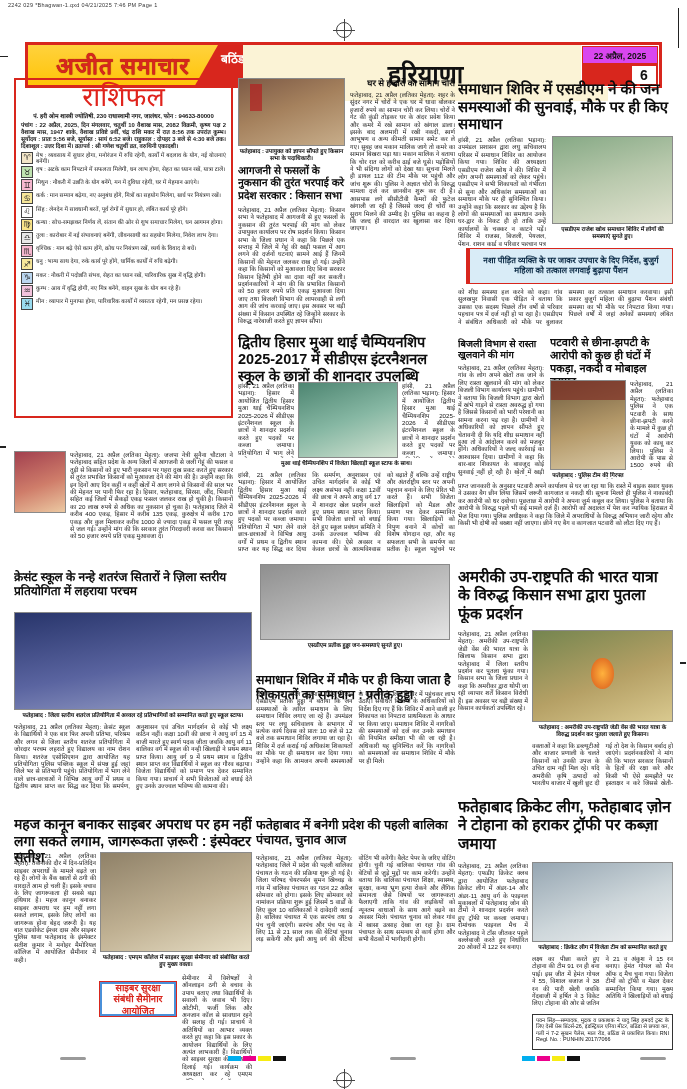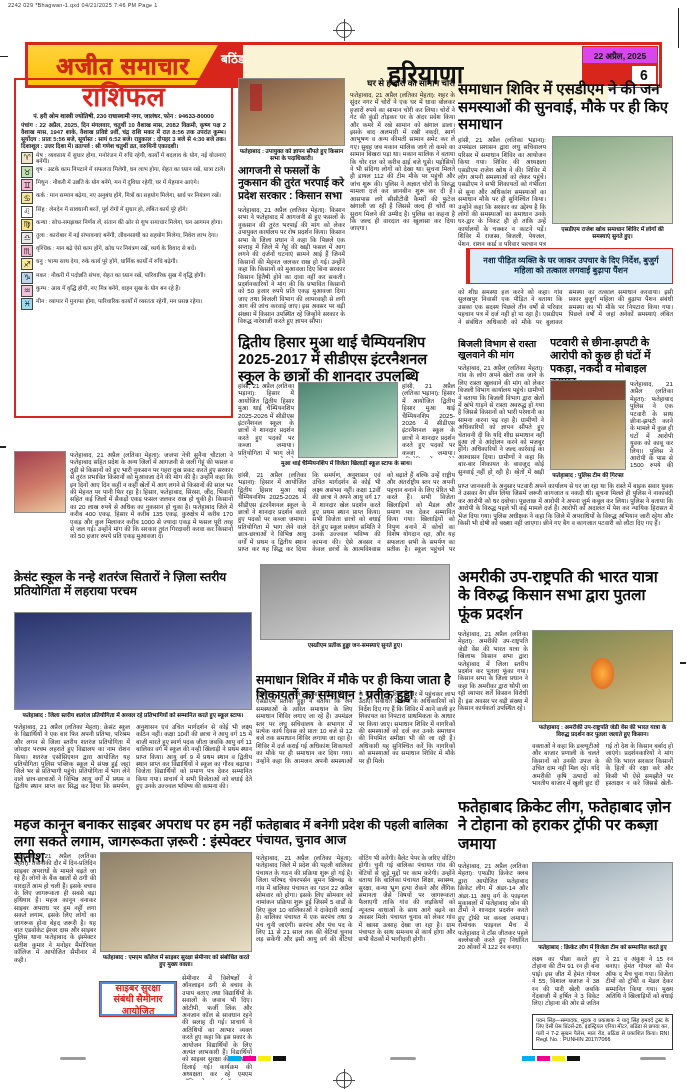--- a/index.html
+++ b/index.html
@@ -37,21 +37,21 @@
   .p-muay{background:linear-gradient(160deg,#4d8571 0%,#86b7a3 50%,#d3e3d2 100%);}
   .p-bw{background:linear-gradient(160deg,#8f8f8f 0%,#bdbdbd 55%,#e4e4e4 100%);}
   .p-fire{background:linear-gradient(160deg,#74854f 0%,#b5a065 55%,#d9c98f 100%);}
   .p-fire:before{content:"";position:absolute;left:42%;top:30%;width:16%;height:34%;background:radial-gradient(#ffb23d,#d8581b);border-radius:50%;}
   .p-college{background:linear-gradient(160deg,#8f8168 0%,#c0b193 55%,#e6ddc4 100%);}
   .p-cricket{background:linear-gradient(160deg,#96a6b2 0%,#cdd6da 55%,#eef0f1 100%);}
   .p-portrait{background:linear-gradient(160deg,#a2404f 0%,#cf7d6a 55%,#ecc9a2 100%);}
   
   .rashifal{position:absolute;left:14px;top:78px;width:219px;height:340px;border:2.5px solid #d8261d;
             box-sizing:border-box;padding:2px 5px;overflow:hidden;}
-  .rashifal-title{color:#e0231c;font-size:27px;font-weight:bold;text-align:center;line-height:30px;}
+  .rashifal-title{color:#e0231c;font-size:27px;font-weight:normal;text-align:center;line-height:30px;}
   .rashifal-astro{font-size:6px;font-weight:bold;text-align:center;color:#111;line-height:7px;margin:1px 0 2px;}
   .rashifal-panchang{font-size:5.9px;font-weight:bold;line-height:6.9px;text-align:justify;color:#1c1c1c;margin-bottom:2px;}
   .sign-row{display:flex;align-items:flex-start;margin-bottom:1.2px;}
   .sign-icon{flex:0 0 12px;width:12px;height:12px;margin-right:3px;border:1px solid #444;box-sizing:border-box;
              display:flex;align-items:center;justify-content:center;font-size:8px;color:#222;}
   .sign-text{font-size:5.8px;line-height:6.6px;text-align:justify;color:#181818;}
   .s0{background:#f3e6c8}.s1{background:#bfe3b0}.s2{background:#f6b8d0}.s3{background:#f7e79a}
   .s4{background:#ffffff}.s5{background:#f9e48a}.s6{background:#e8e8e8}.s7{background:#f6b8d0}
   .s8{background:#f7e79a}.s9{background:#bcd7f0}.s10{background:#f3c3dd}.s11{background:#9adcf0}
   

